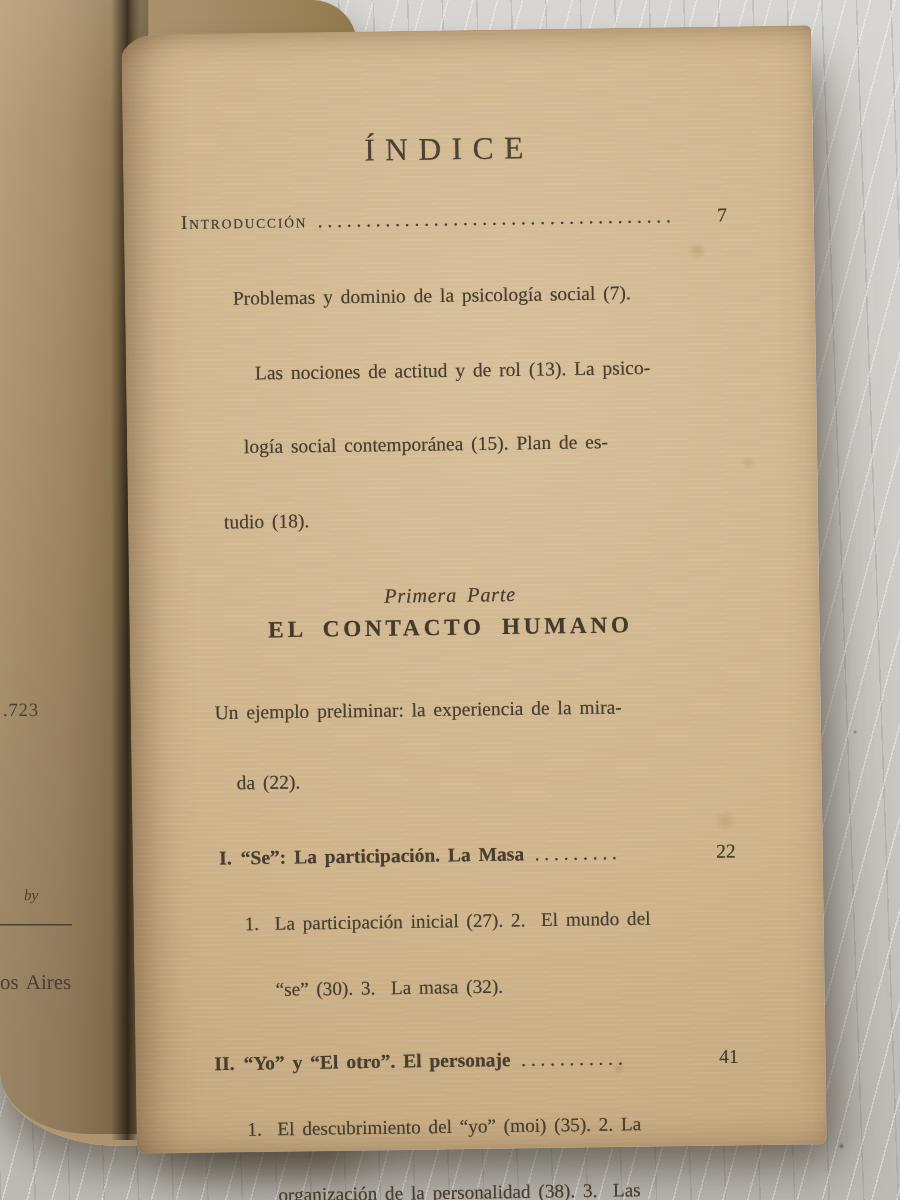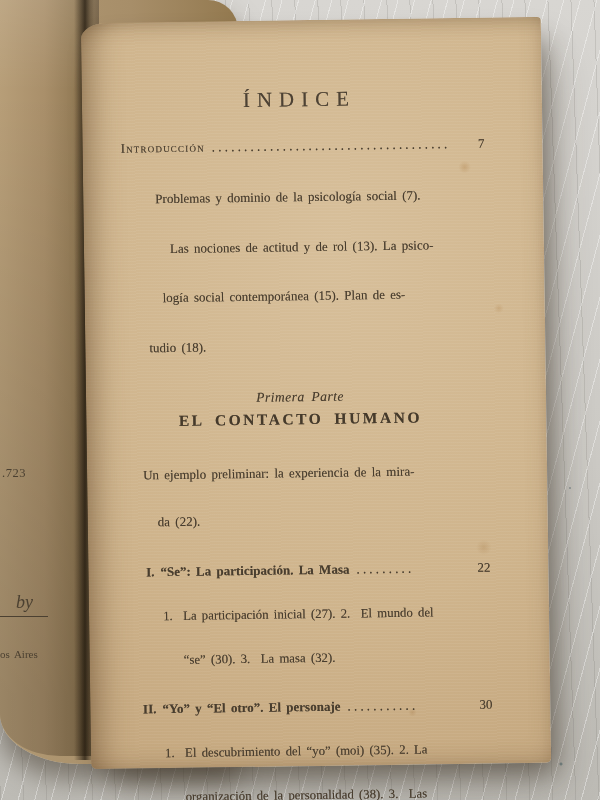--- a/index.html
+++ b/index.html
@@ -26,23 +26,23 @@
   
   .left-page{
     position:absolute;left:0;top:0;width:99px;height:756px;
     background:
       linear-gradient(180deg, rgba(255,255,255,.10) 0%, transparent 12%, rgba(0,0,0,.16) 92%),
       linear-gradient(90deg,#b79e78 0%,#a98f6a 45%,#927a55 78%,#6e5a3e 100%);
     border-bottom-left-radius:60px 42px;
     color:#4b4031;
   }
   .lp-callnum{position:absolute;left:2px;top:466px;font-size:12.5px;letter-spacing:.5px;}
-  .lp-by{position:absolute;left:16px;top:592px;font-size:18px;font-style:italic;}
+  .lp-by{position:absolute;left:16px;top:592px;font-size:10px;font-style:italic;}
   .lp-rule{position:absolute;left:0;top:616px;width:48px;border-top:1.4px solid #4b4031;}
-  .lp-city{position:absolute;left:0;top:648px;font-size:11px;word-spacing:2px;}
+  .lp-city{position:absolute;left:0;top:648px;font-size:14px;word-spacing:2px;}
 
   .spine-shadow{
     position:absolute;left:74px;top:0;width:20px;height:760px;
     background:linear-gradient(90deg, transparent 0%, rgba(32,23,12,.45) 35%, rgba(25,18,9,.7) 55%, rgba(32,23,12,.25) 80%, transparent 100%);
   }
 
   
   .page{
     position:absolute;left:86px;top:20px;width:460px;height:746px;
     transform:rotate(-0.8deg);
@@ -138,21 +138,21 @@
       </div>
       <div class="sub">
         <div class="s-first">1.  La participación inicial (27). 2.  El mundo del</div>
         <div class="s-cont">“se” (30). 3.  La masa (32).</div>
       </div>
 
       <div class="row ch-row">
         <span class="numcol">II.</span>
         <span class="chtitle">“Yo” y “El otro”. El personaje</span>
         <span class="dots">...........</span>
-        <span class="pageno">30</span>
+        <span class="pageno">41</span>
       </div>
       <div class="sub">
         <div class="s-first">1.  El descubrimiento del “yo” (moi) (35). 2. La</div>
         <div class="s-cont">organización de la personalidad (38). 3.  Las</div>
         
       </div>
 
     </div>
   </div>
 </div>

